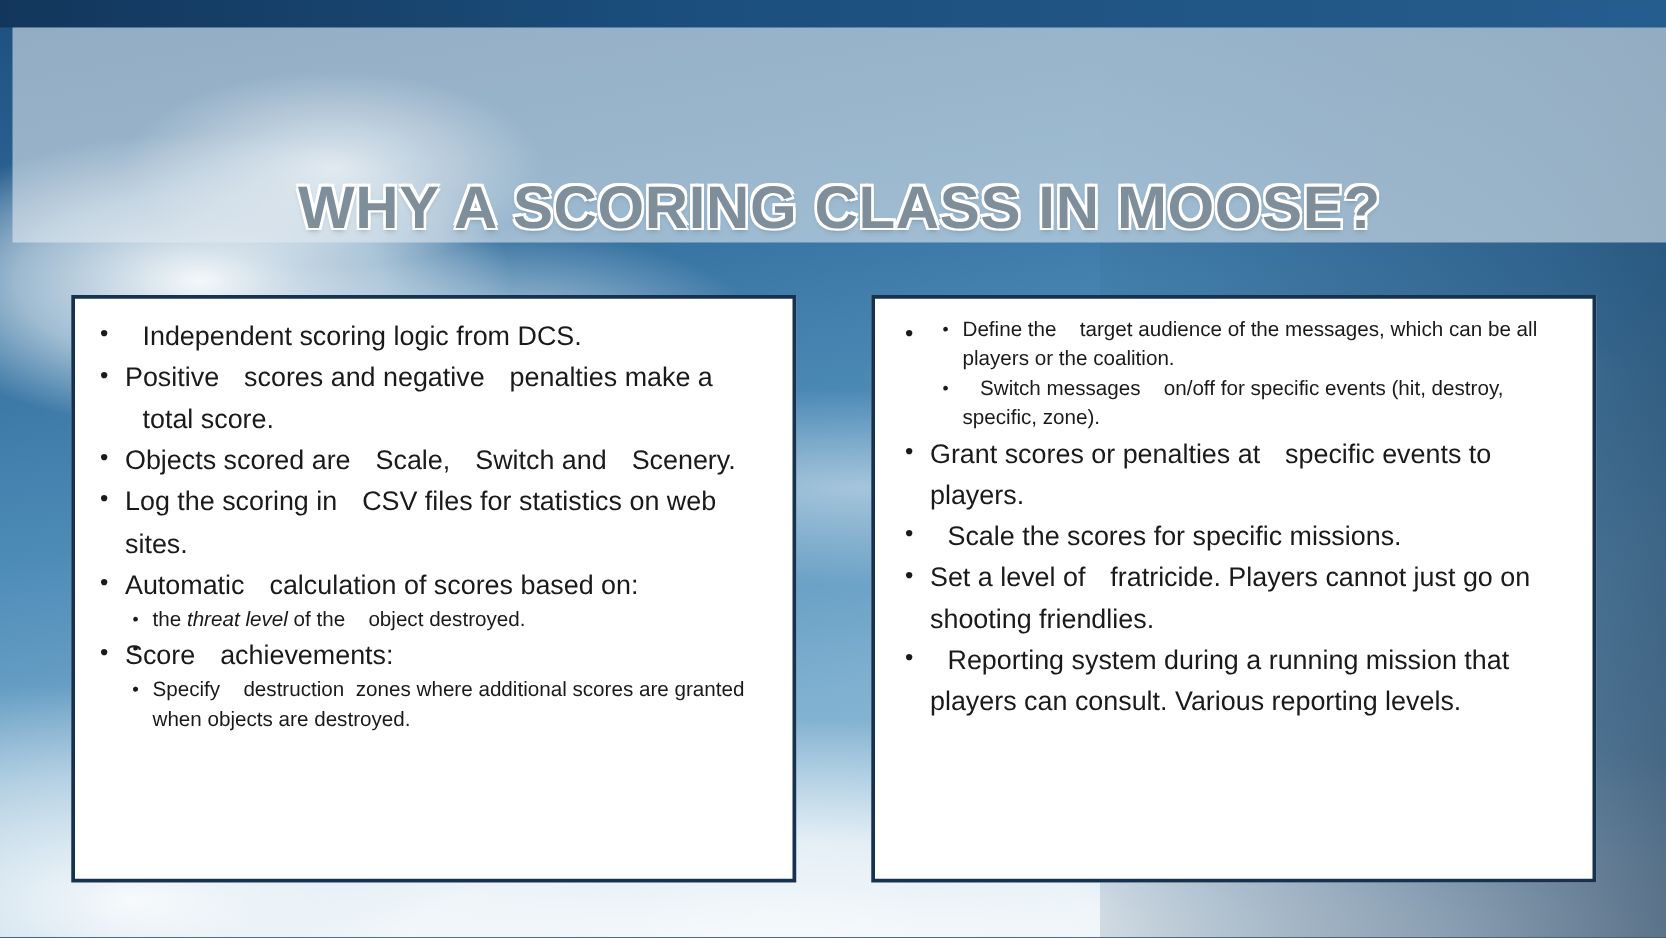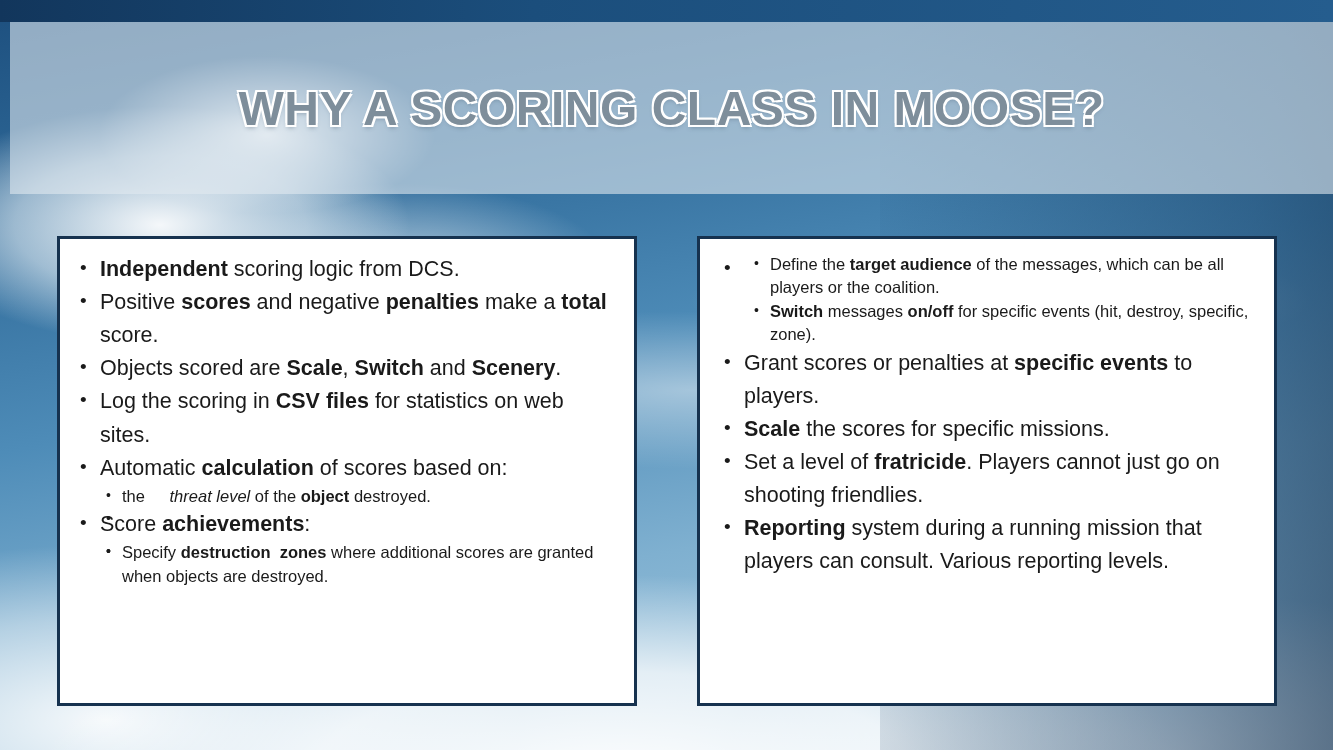--- a/index.html
+++ b/index.html
@@ -50,21 +50,21 @@
 
   
   .title-band {
     position: absolute;
     left: 10px;
     top: 22px;
     width: 1323px;
     height: 172px;
     background: rgba(225,233,240,0.60);
     display: flex;
-    align-items: center;
+    align-items: flex-end;
     justify-content: center;
   }
   .title-text {
     font-size: 48px;
     font-weight: bold;
     letter-spacing: 0.5px;
     color: #7e8e9b;
     text-transform: uppercase;
     text-shadow:
       2px 2px 0 #ffffff,
@@ -123,22 +123,22 @@
     left: 6px;
     top: 0;
     font-size: 14px;
     line-height: 1.55;
   }
   .box-right ul.l1 > li { padding-left: 34px; }
   .box-right ul.l1 > li > .bullet { left: 14px; }
   .box-right ul.l2 > li { padding-left: 26px; }
   .box-right ul.l2 > li > .bullet { left: 10px; }
 
-  b { font-weight: bold; }
-  i { font-style: italic; margin-left: 20px; }
+  b { font-weight: normal; margin-left: 14px; }
+  i { font-style: italic; }
 </style>
 </head>
 <body>
 
 <div class="slide">
 
   <div class="bg"></div>
   <div class="bg-dark-right"></div>
   <div class="bg-top-strip"></div>
 

